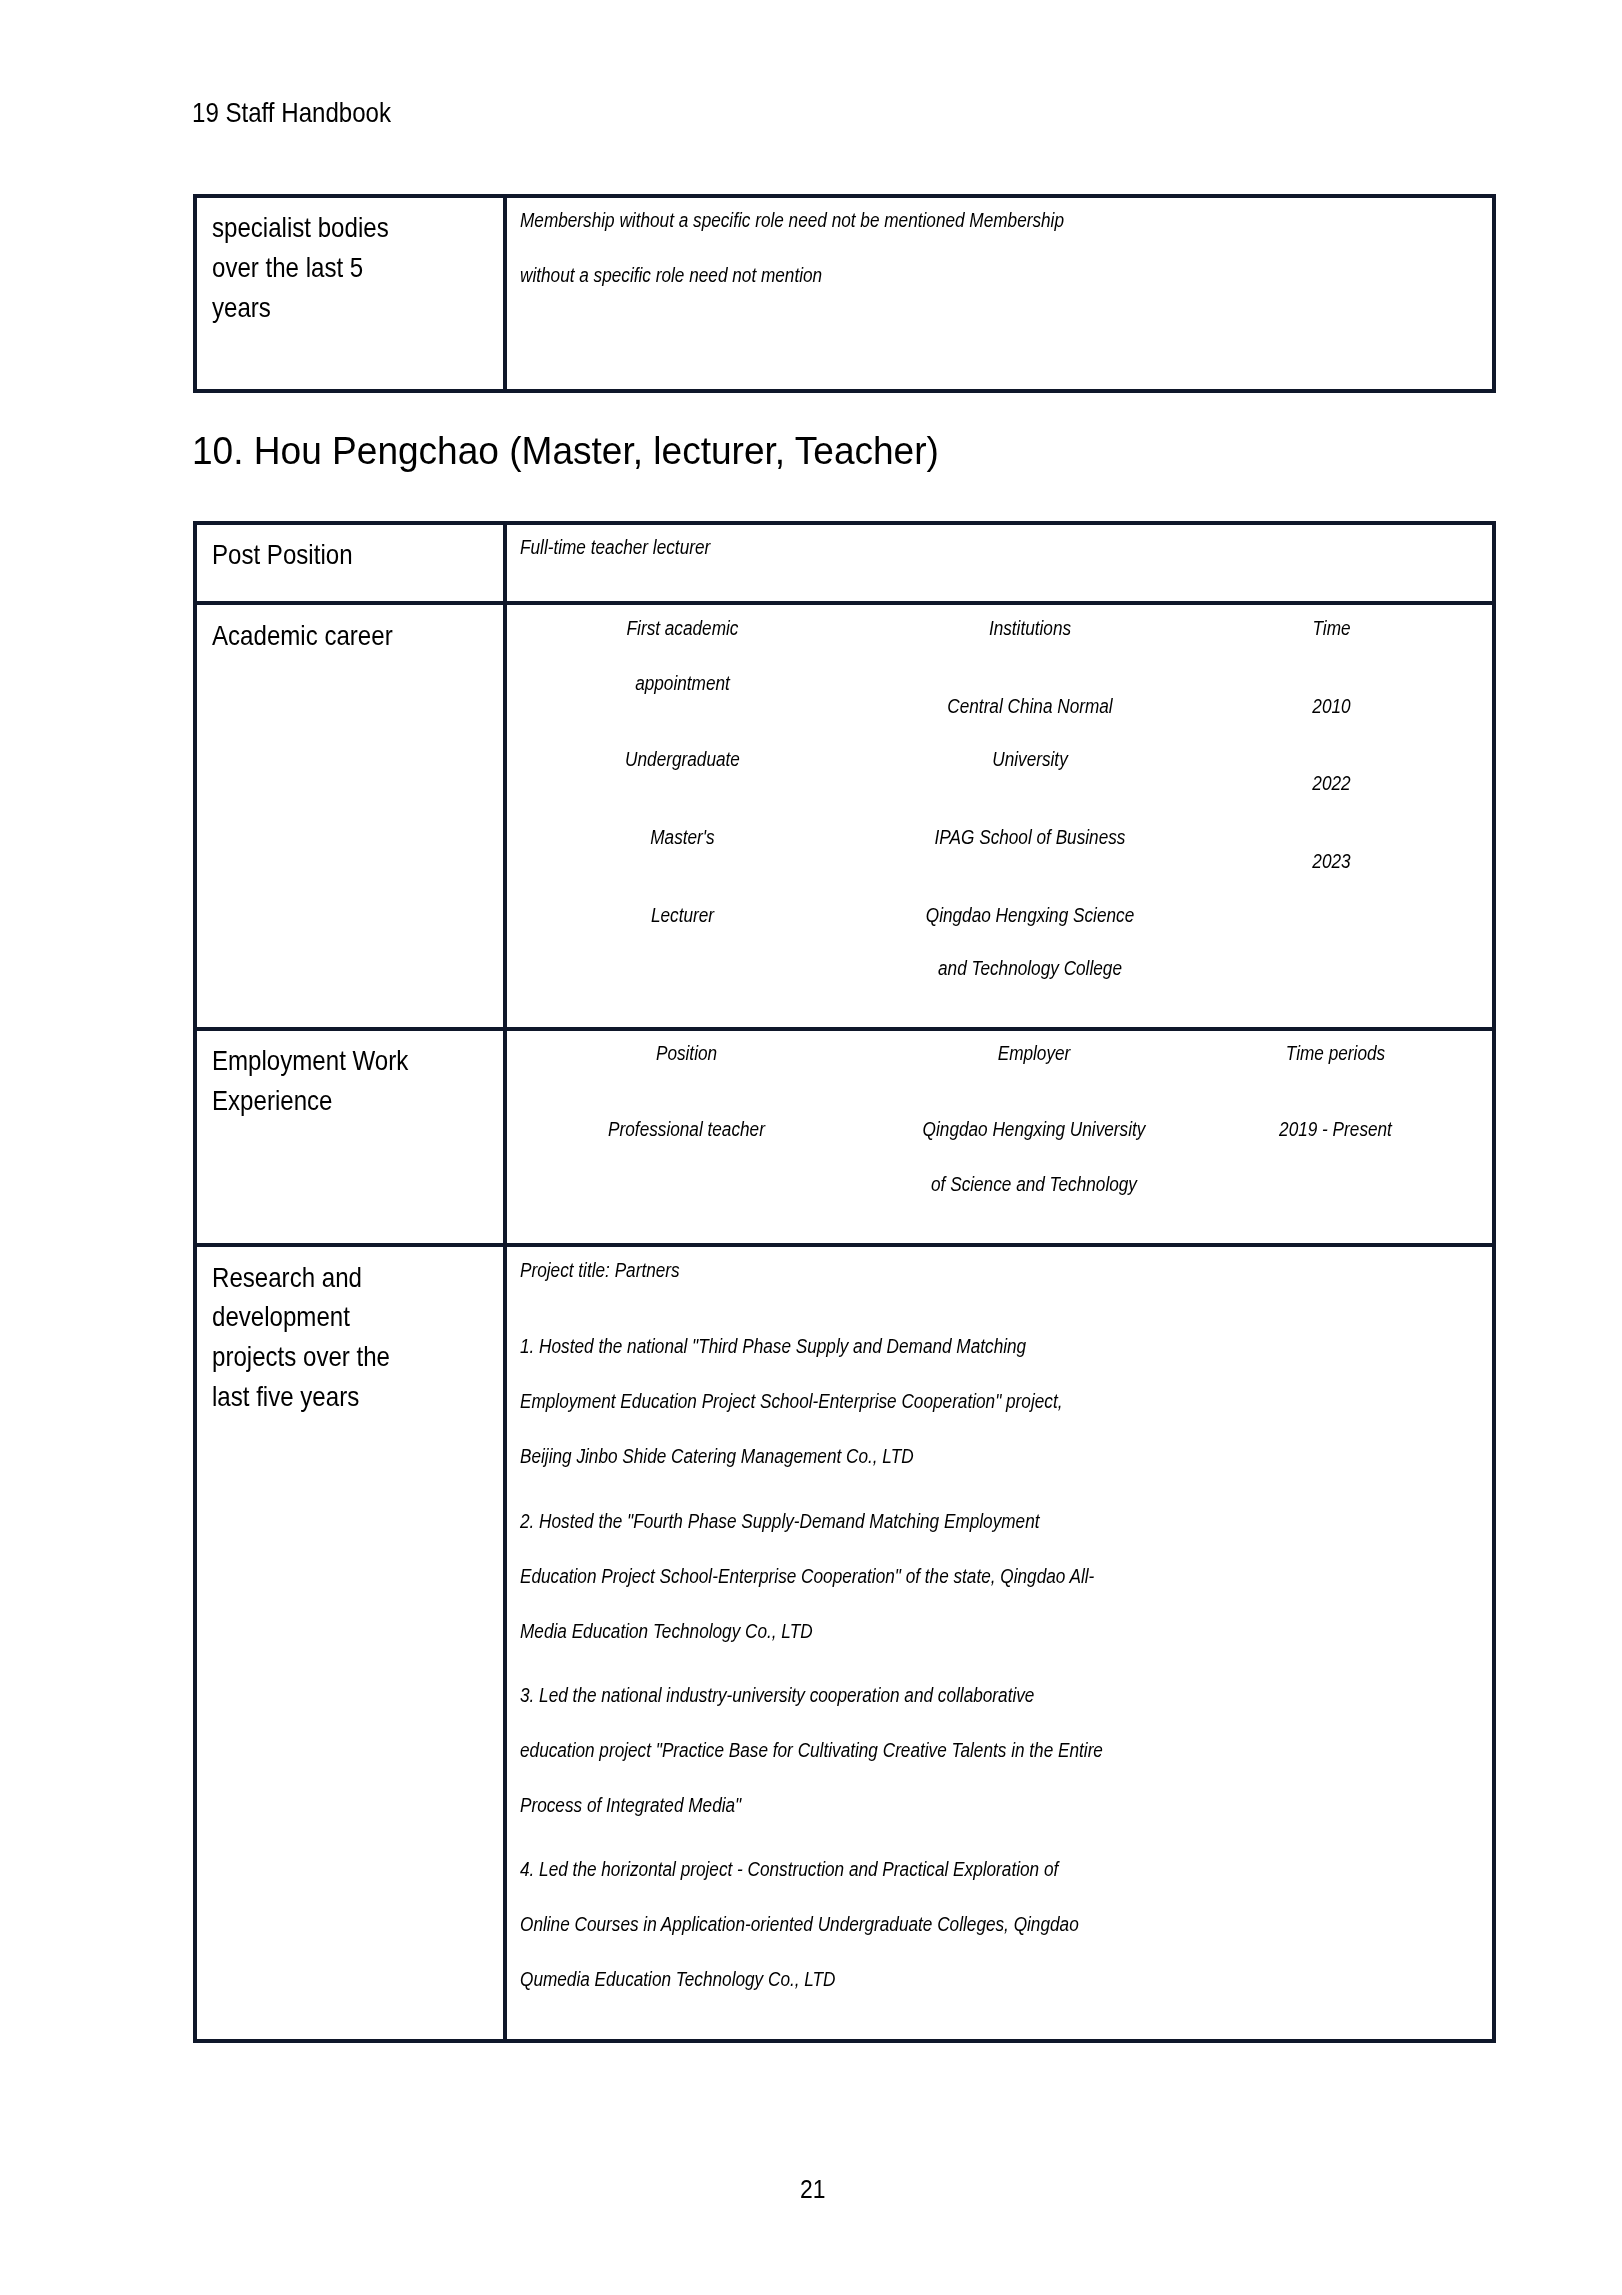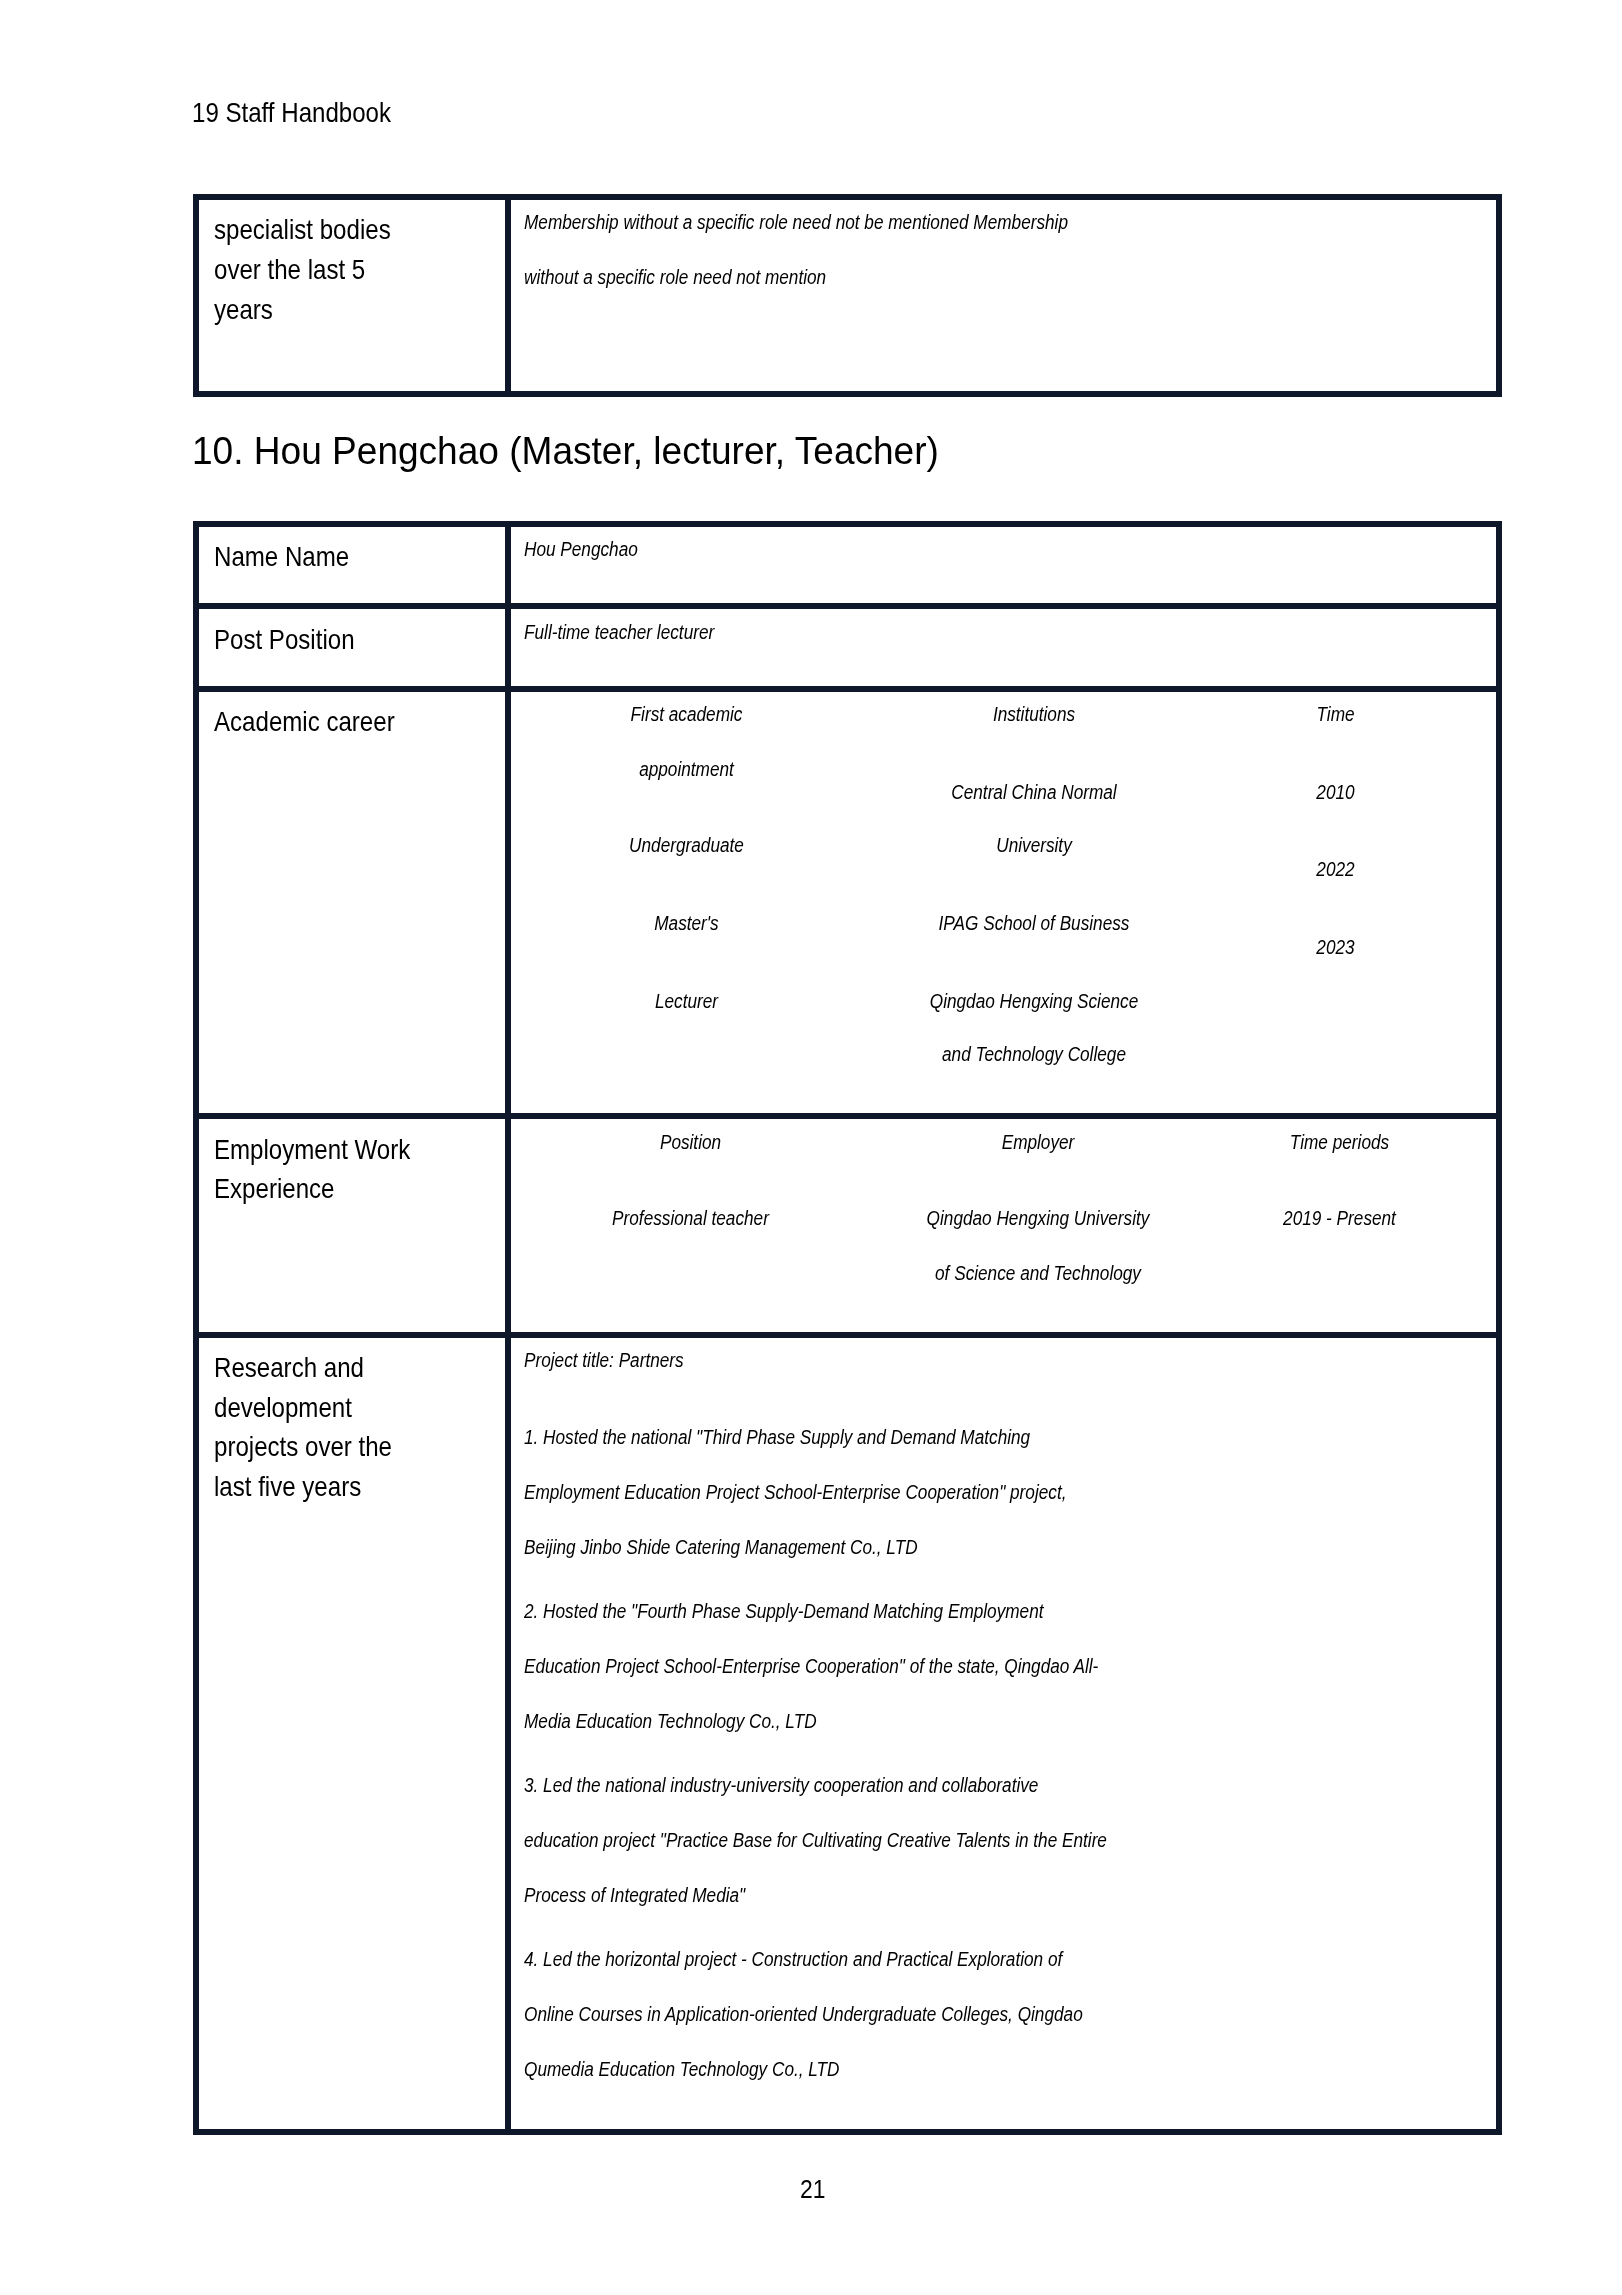--- a/index.html
+++ b/index.html
@@ -20,21 +20,21 @@
       transform: scaleX(0.86);
       transform-origin: left top;
     }
     table.grid {
       position: absolute;
       left: 193px;
       border-collapse: collapse;
       table-layout: fixed;
     }
     table.grid td {
-      border: 6px solid #0f172a;
+      border: 4px solid #0f172a;
       vertical-align: top;
       padding: 0;
     }
     table.grid td.label {
       width: 276px;
       padding: 12.3px 14.3px 10.2px 15.3px;
       font-size: 28px;
       line-height: 55px;
     }
     table.grid td.label .lbl-line { display: block; line-height: 55px; margin-top: -15.3px; }
@@ -98,28 +98,20 @@
       <span class="line narrow">without a specific role need not mention</span>
     </td>
   </tr>
 </tbody>
   </table>
 
 <div class="section-title">10. Hou Pengchao (Master, lecturer, Teacher)</div>
 
 <table class="grid" id="table-main">
   <tbody>
-      <tr class="simple-row">
-    <td class="label" style="height:54px;">
-      <span class="lbl-line narrow">Name Name</span>
-    </td>
-    <td class="value">
-      <span class="single narrow">Hou Pengchao</span>
-    </td>
-  </tr>
   <tr class="simple-row">
     <td class="label" style="height:54px;">
       <span class="lbl-line narrow">Post Position</span>
     </td>
     <td class="value">
       <span class="single narrow">Full-time teacher lecturer</span>
     </td>
   </tr>
   <tr>
     <td class="label" style="height:399px;">

